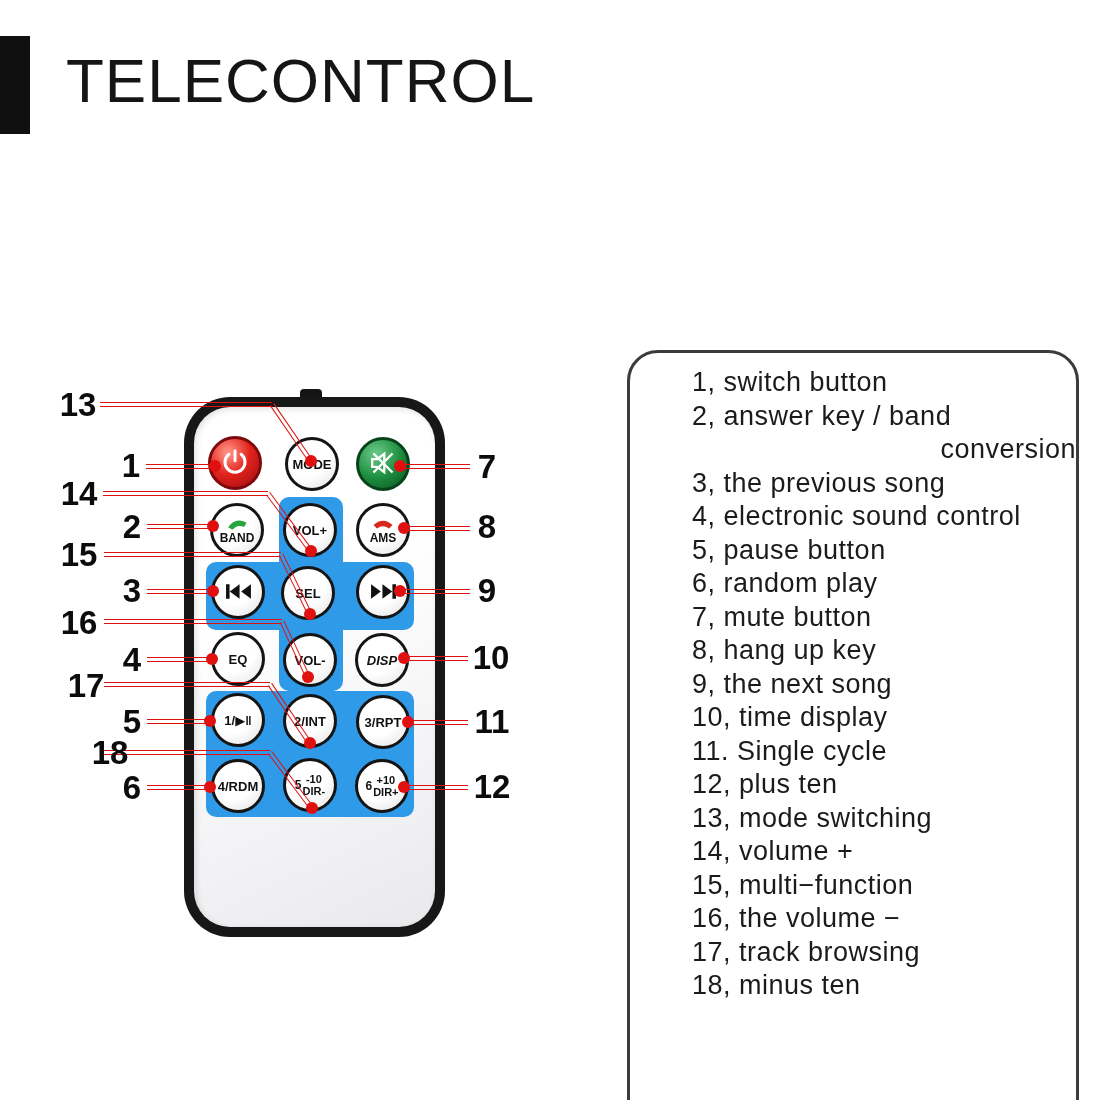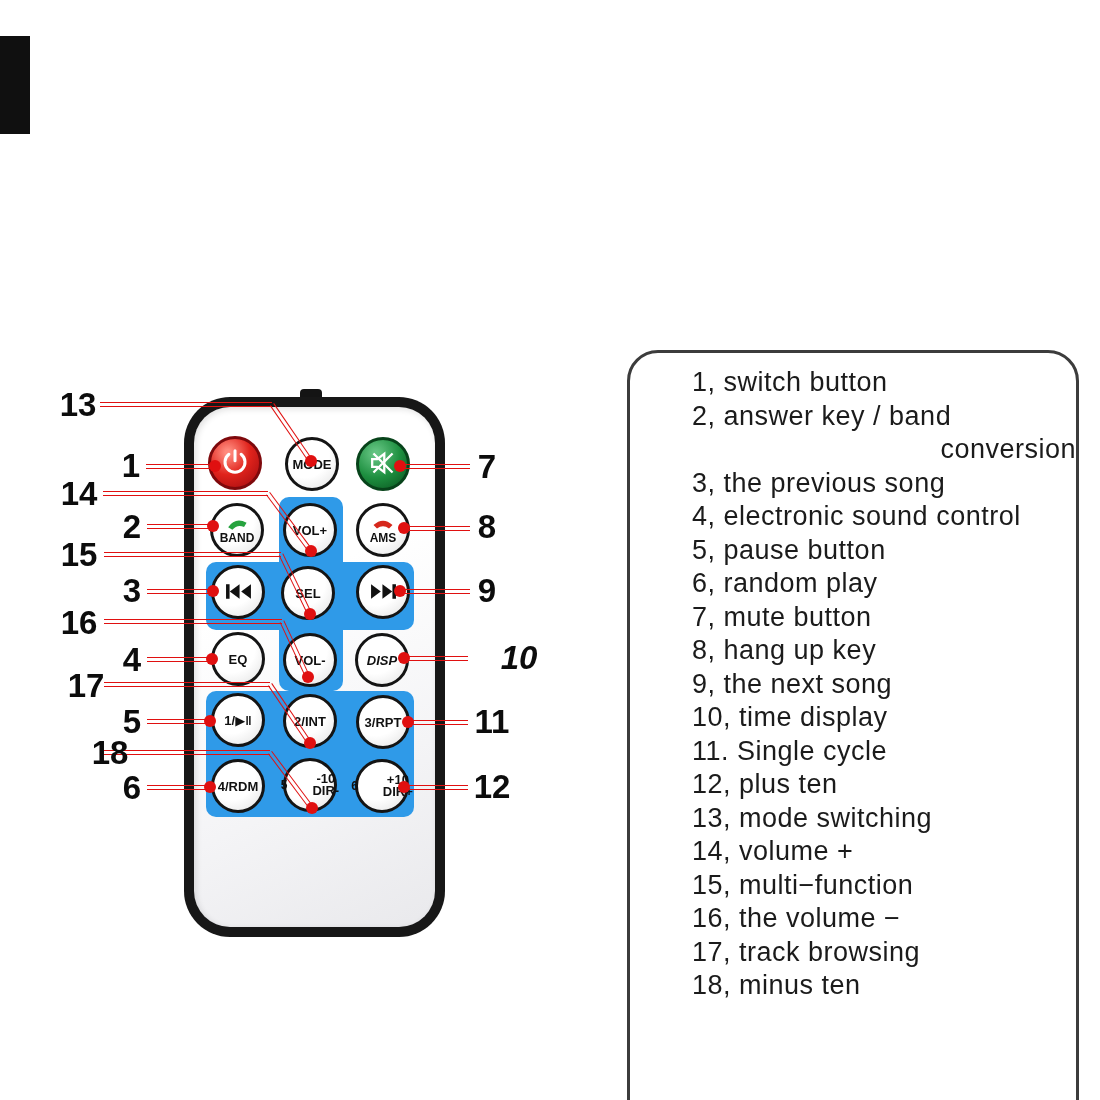--- a/index.html
+++ b/index.html
@@ -29,21 +29,21 @@
        align-items:center;justify-content:center;font-weight:bold;font-size:13px;color:#111;
        background:radial-gradient(circle at 35% 28%,#ffffff 52%,#f0f0f0 76%,#d9d9d9 100%);
        letter-spacing:0;line-height:1;}
   .btn.red{background:radial-gradient(circle at 35% 28%,#ff8a7d 6%,#e0231c 48%,#a30c10 96%);
            border-color:#7e090c;}
   .btn.green{background:radial-gradient(circle at 35% 28%,#63c381 6%,#1d8f3f 52%,#0a5520 96%);
              border-color:#07431a;}
   .btn .sub{font-size:12px;font-weight:bold;margin-top:1px;}
   .dirwrap{display:flex;align-items:center;gap:1px;font-weight:bold;color:#111;}
   .dirdigit{font-size:12px;}
-  .dirstack{display:flex;flex-direction:column;font-size:13px;line-height:12px;text-align:center;padding-left:24px;}
+  .dirstack{display:flex;flex-direction:column;font-size:11px;line-height:12px;text-align:center;}
 
   
   .rline{position:absolute;height:5px;box-sizing:border-box;border-top:1.7px solid #e01010;
          border-bottom:1.7px solid #e01010;z-index:5;}
   .rdiag{transform-origin:0 50%;}
   .dot{position:absolute;width:12px;height:12px;border-radius:50%;background:#e01010;z-index:6;}
   .num{position:absolute;transform:translate(-50%,-50%);font-size:33px;font-weight:bold;
        color:#0c0c0c;z-index:6;}
 
   
@@ -52,20 +52,21 @@
   .legend-line{font-size:27px;line-height:33.5px;color:#1b1b1b;letter-spacing:0.5px;
                white-space:nowrap;}
   .legend-line.indent{padding-left:46px;text-align:right;}
 </style>
 </head>
 <body>
 
 <div id="canvas">
 
   <div class="corner-block"></div>
+  <div class="page-title">TELECONTROL</div>
 
   <div class="remote-notch"></div>
   <div class="remote-body"></div>
   <div class="remote-face"></div>
   <div class="panel panel-mid"></div>
   <div class="panel panel-row3"></div>
   <div class="panel panel-bottom"></div>
 
   <div class="btn red" style="left:208px;top:436px;">
     <span>
@@ -180,21 +181,21 @@
   <div class="num" style="left:79px;top:623px;">16</div>
   <div class="num" style="left:132px;top:660px;">4</div>
   <div class="num" style="left:73px;top:686px;margin-left:13px;">17</div>
   <div class="num" style="left:132px;top:722px;">5</div>
   <div class="num" style="left:79px;top:753px;margin-left:31px;">18</div>
   <div class="num" style="left:132px;top:788px;">6</div>
 
   <div class="num" style="left:487px;top:467px;">7</div>
   <div class="num" style="left:487px;top:527px;">8</div>
   <div class="num" style="left:487px;top:591px;">9</div>
-  <div class="num" style="left:519px;top:658px;font-style:italic;">10</div>
+  <div class="num" style="left:491px;top:658px;">10</div>
   <div class="num" style="left:492px;top:722px;">11</div>
   <div class="num" style="left:492px;top:787px;">12</div>
 
   <div class="rline" style="left:100px;top:401.5px;width:172px;"></div>
   <div class="rline rdiag" style="left:272px;top:401.5px;width:69px;transform:rotate(55.6deg);"></div>
   <div class="rline" style="left:146px;top:463.5px;width:69px;"></div>
   <div class="rline" style="left:103px;top:490.5px;width:165px;"></div>
   <div class="rline rdiag" style="left:268px;top:490.5px;width:72px;transform:rotate(53.4deg);"></div>
   <div class="rline" style="left:147px;top:523.5px;width:66px;"></div>
   <div class="rline" style="left:104px;top:551.5px;width:177px;"></div>

